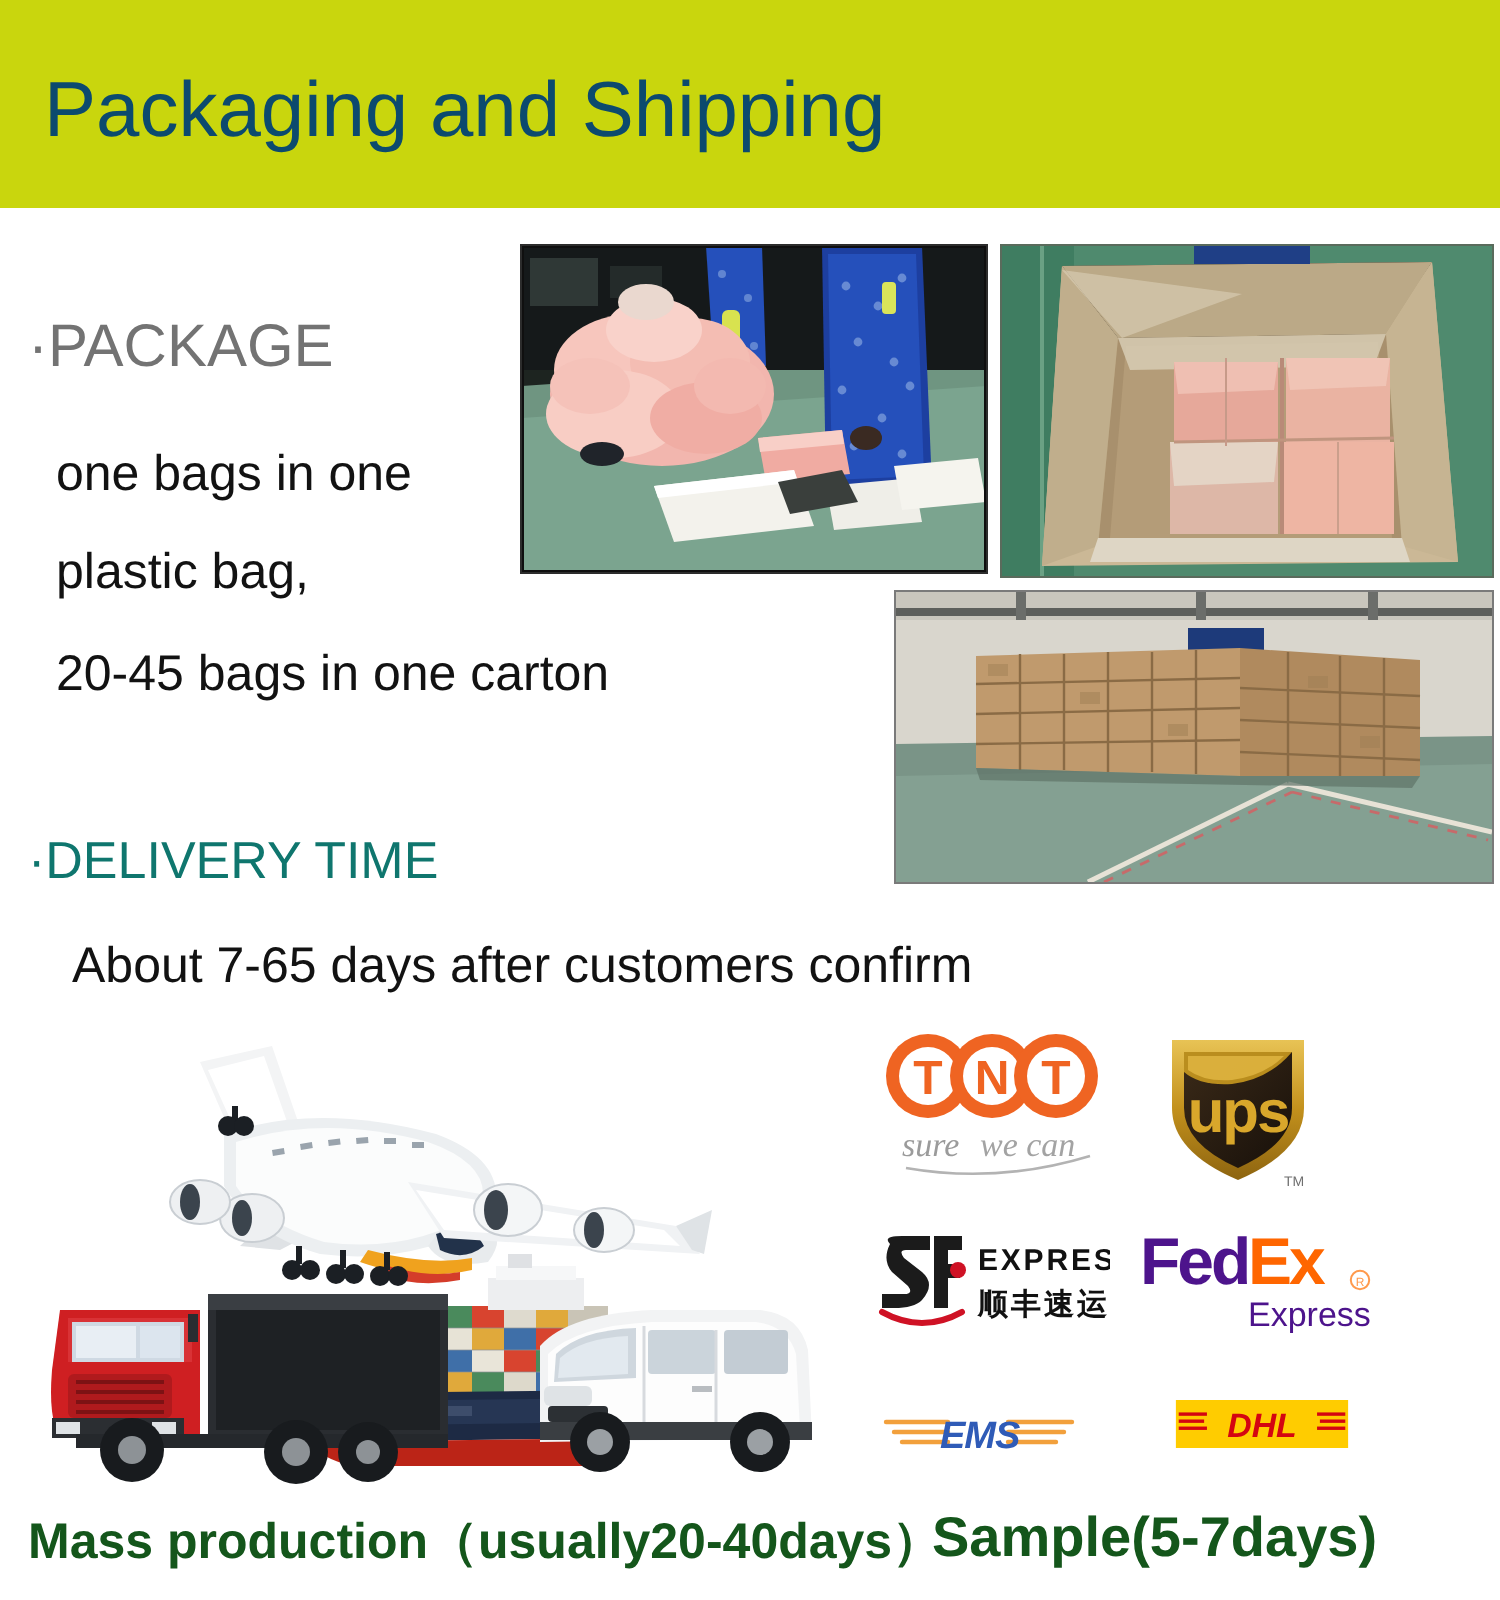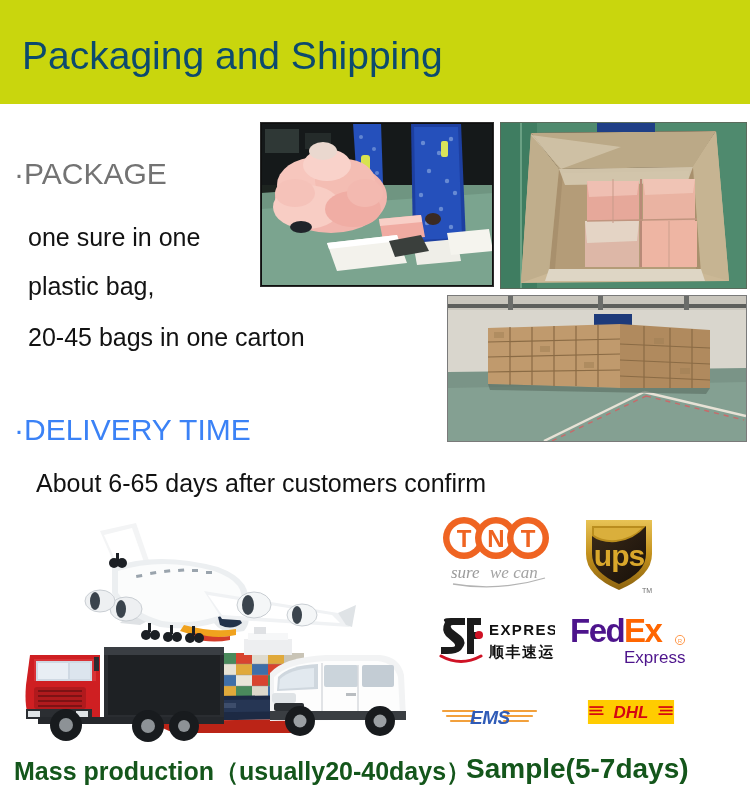--- a/index.html
+++ b/index.html
@@ -62,23 +62,23 @@
     white-space: nowrap;
   }
   .pkg-line-1 { top: 222px; }
   .pkg-line-2 { top: 271px; }
   .pkg-line-3 { top: 322px; }
 
   .del-heading {
     position: absolute;
     left: 14px;
     top: 412px;
-    font-size: 30px;
+    font-size: 26px;
     line-height: 36px;
-    color: #3b82f6;
+    color: #0f766e;
     white-space: nowrap;
   }
   .del-line {
     position: absolute;
     left: 36px;
     top: 468px;
     font-size: 25px;
     line-height: 30px;
     color: #121212;
     white-space: nowrap;
@@ -154,26 +154,26 @@
 </style>
 </head>
 <body>
 
 <div class="page">
 
   <div class="header-band"></div>
   <div class="header-title">Packaging and Shipping</div>
 
   <div class="pkg-heading">·PACKAGE</div>
-  <div class="pkg-line pkg-line-1">one sure in one</div>
+  <div class="pkg-line pkg-line-1">one bags in one</div>
   <div class="pkg-line pkg-line-2">plastic bag,</div>
   <div class="pkg-line pkg-line-3">20-45 bags in one carton</div>
 
   <div class="del-heading">·DELIVERY TIME</div>
-  <div class="del-line">About 6-65 days after customers confirm</div>
+  <div class="del-line">About 7-65 days after customers confirm</div>
 
   <div class="photo photo-line">
     <svg viewBox="0 0 232 163" preserveAspectRatio="none">
       <rect x="0" y="0" width="232" height="163" fill="#1d2420"></rect>
 
       <path d="M0 70 L232 54 L232 163 L0 163 Z" fill="#6f9581"></path>
       <path d="M0 86 L232 70 L232 163 L0 163 Z" fill="#7ba48f"></path>
 
       <rect x="0" y="0" width="232" height="62" fill="#15191a"></rect>
       <rect x="4" y="6" width="34" height="24" fill="#2f3836"></rect>

